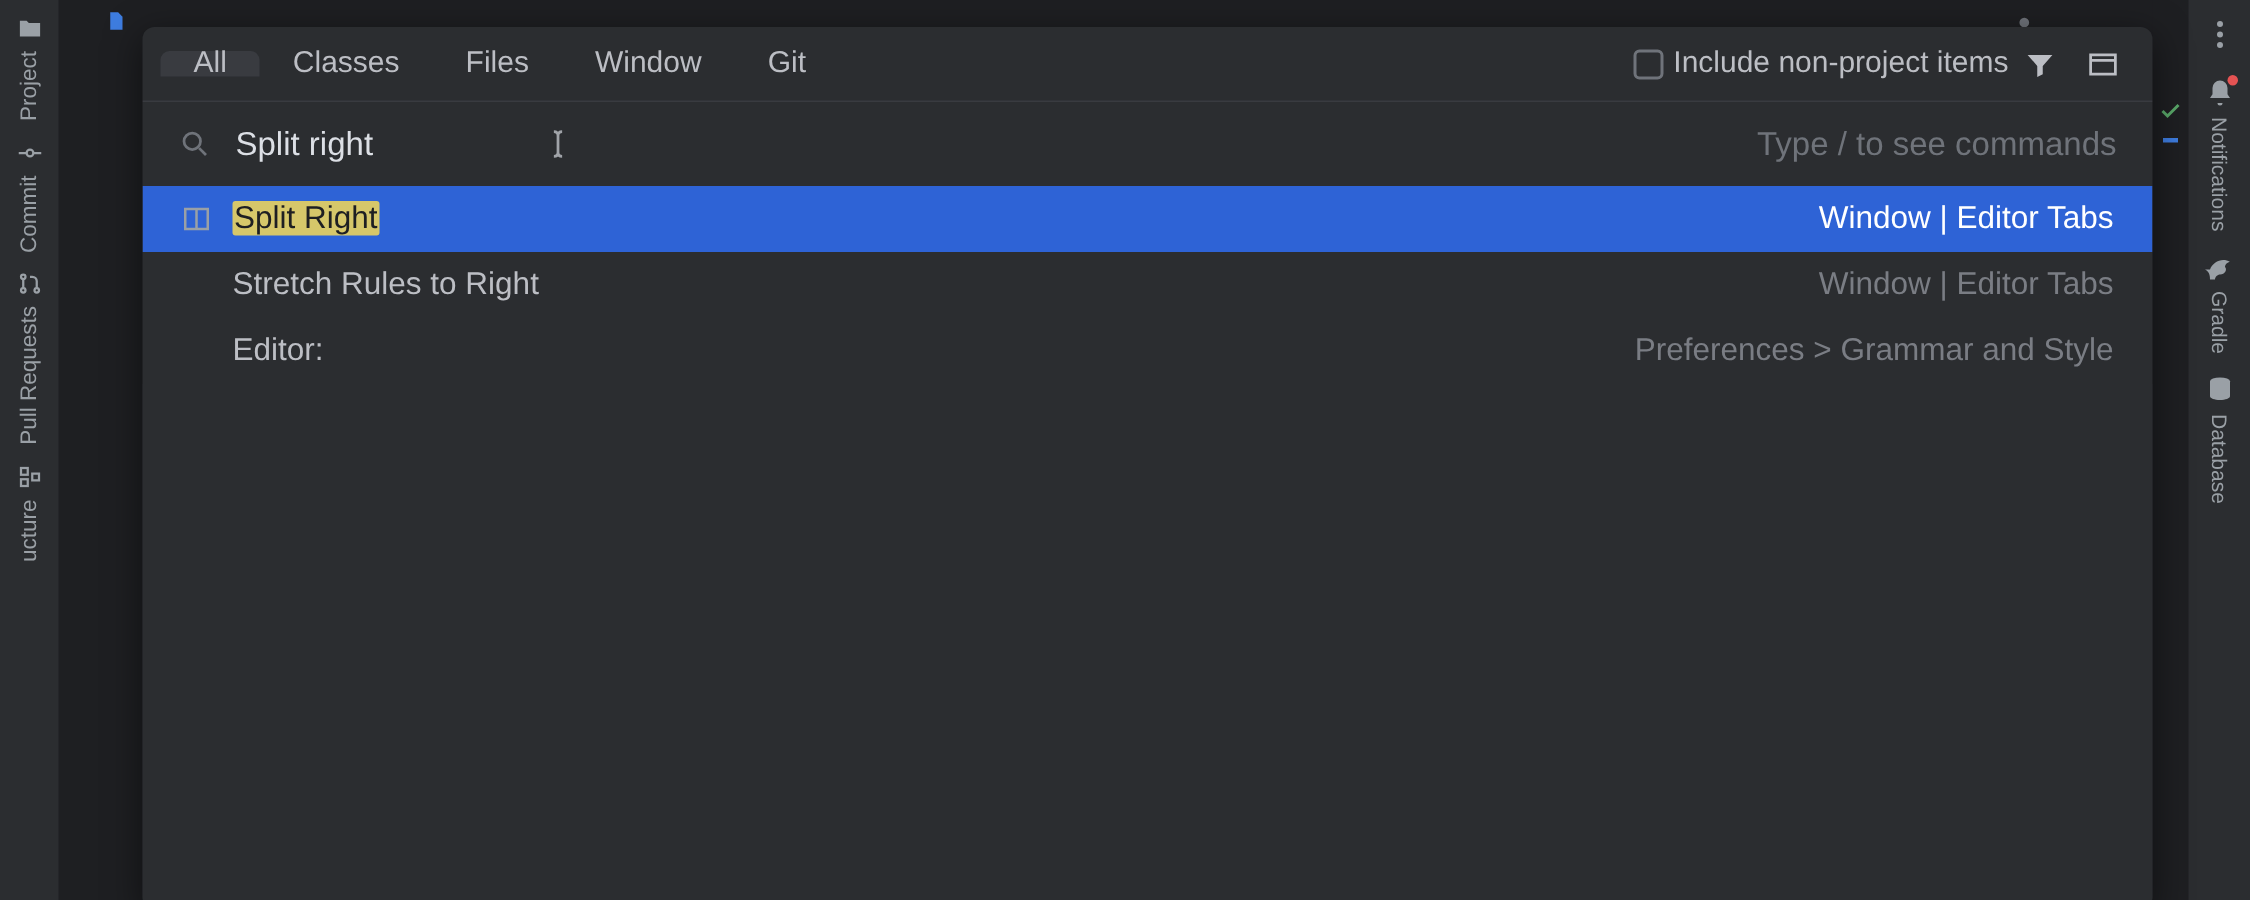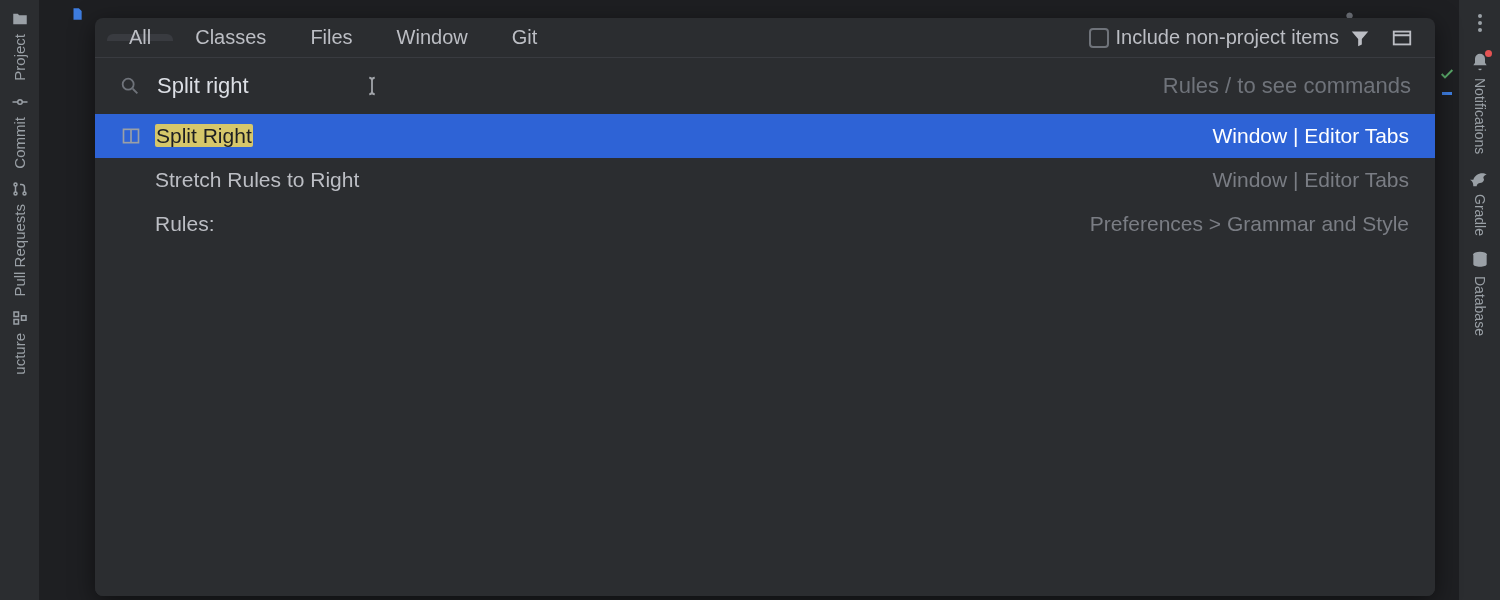--- a/index.html
+++ b/index.html
@@ -49,21 +49,21 @@
     position: absolute;
     left: 55px; top: 18px;
     width: 1340px;
     background: #2b2d30;
     box-shadow: 0 6px 24px rgba(0,0,0,.5);
     border-radius: 8px;
     overflow: hidden;
   }
   .popup-tabs {
     display: flex; align-items: center;
-    height: 40px; padding: 16px 12px;
+    height: 50px; padding: 16px 12px;
     border-bottom: 1px solid #393b40;
     gap: 0;
   }
   .tab {
     padding: 0 22px; height: 100%;
     display: flex; align-items: center;
     font-size: 20px; color: #bcbec4; cursor: pointer;
   }
   .tab.active { background: #393b40; border-radius: 6px 6px 0 0; }
   .popup-tabs .spacer { flex: 1; }
@@ -207,42 +207,42 @@
       <svg class="mag" viewBox="0 0 24 24" fill="none" stroke="currentColor" stroke-width="2">
           <circle cx="10" cy="10" r="6"></circle>
           <path d="M20 20l-5-5"></path>
         </svg>
       <input class="search-input" value="Split right" style="">
       <span class="text-cursor">
         <svg viewBox="0 0 24 24" fill="none" stroke="currentColor" stroke-width="2">
             <path d="M9 3c2 0 3 1 3 3v12c0 2-1 3-3 3M15 3c-2 0-3 1-3 3v12c0 2 1 3 3 3"></path>
           </svg>
       </span>
-      <span class="hint">Rules / to see commands</span>
+      <span class="hint">Type / to see commands</span>
     </div>
 
     <div class="results">
       <div class="result selected">
         <span class="icon">
           <svg viewBox="0 0 24 24" fill="none" stroke="currentColor" stroke-width="2">
               <rect x="3" y="4" width="18" height="16"></rect>
               <path d="M12 4v16"></path>
             </svg>
         </span>
         <span class="label"><mark>Split Right</mark></span>
         <span class="path">Window | Editor Tabs</span>
       </div>
       <div class="result">
         <span class="icon"></span>
         <span class="label">Stretch Rules to Right</span>
         <span class="path">Window | Editor Tabs</span>
       </div>
       <div class="result">
         <span class="icon"></span>
-        <span class="label">Rules:</span>
+        <span class="label">Editor:</span>
         <span class="path">Preferences &gt; Grammar and Style</span>
       </div>
     </div>
 
     <div class="popup-body"></div>
   </div>
 </div>
 
 <div class="gutter">
   <svg class="check" viewBox="0 0 24 24" fill="none" stroke="currentColor" stroke-width="3" width="16" height="16">

